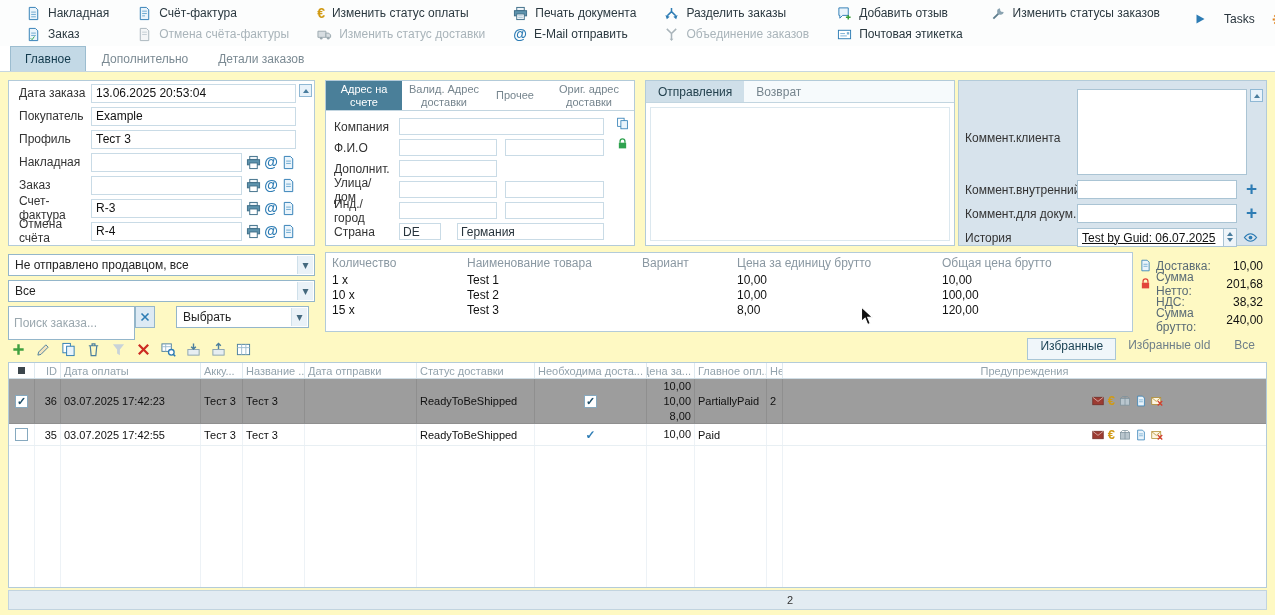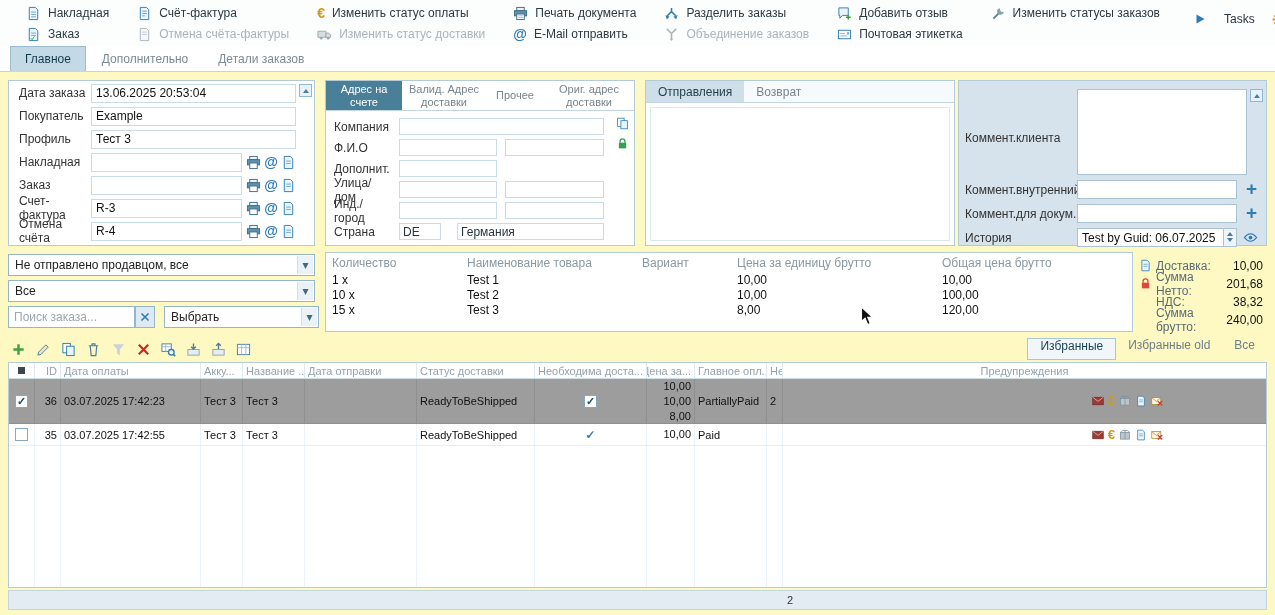--- a/index.html
+++ b/index.html
@@ -73,21 +73,21 @@
   .spin i{border:3px solid transparent}
   .spin .up{border-bottom:4px solid #4a7d9e;margin-top:-2px}
   .spin .dn{border-top:4px solid #4a7d9e}
 
   
   .dd{position:absolute;height:22px;background:#fff;border:1px solid #94b6ca;display:flex;
       align-items:center;padding:0 22px 0 6px;cursor:pointer;color:#222;white-space:nowrap;overflow:hidden}
   .dd .arr{position:absolute;right:1px;top:1px;bottom:1px;width:16px;display:flex;align-items:center;
            justify-content:center;color:#44697e;background:#eaf2f8;border-left:1px solid #cfe0ea}
   .dd .arr::after{content:"▾"}
-  .search-input{position:absolute;height:22px;background:#fff;border:1px solid #94b6ca;padding:0 5px;
+  .search-input{position:absolute;height:34px;background:#fff;border:1px solid #94b6ca;padding:0 5px;
                 font:inherit;color:#222}
   .search-input::placeholder{color:#9aa7ae}
   .xbtn{position:absolute;width:20px;height:22px;background:#ddeaf4;border:1px solid #94b6ca;
         display:flex;align-items:center;justify-content:center;cursor:pointer}
 
   
   .items-table{width:100%;border-collapse:collapse;table-layout:fixed}
   .items-table th{font-weight:normal;color:#8a98a2;text-align:left;padding:3px 6px 2px;white-space:nowrap}
   .items-table td{padding:0 6px;height:15px;color:#111;white-space:nowrap}
 
@@ -470,21 +470,21 @@
       <span class="cm-label" style="left:6px;top:50px">Коммент.клиента</span>
       <div class="cm-area" style="left:118px;top:8px;width:170px;height:86px"></div>
       <span class="mini-scroll" style="right:3px;top:8px"></span>
       <span class="cm-label" style="left:6px;top:102px">Коммент.внутренний</span>
       <input class="cm-input" style="left: 118px; top: 99px; width: 160px;">
       <span class="plus-btn" style="left:287px;top:100px">+</span>
       <span class="cm-label" style="left:6px;top:126px">Коммент.для докум.</span>
       <input class="cm-input" style="left: 118px; top: 123px; width: 160px;">
       <span class="plus-btn" style="left:287px;top:124px">+</span>
       <span class="cm-label" style="left:6px;top:150px">История</span>
-      <input class="cm-input" style="left: 118px; top: 147px; width: 147px;" value="Test by Guid: 06.07.2025">
+      <input class="cm-input" style="left: 118px; top: 147px; width: 147px; text-decoration: underline;" value="Test by Guid: 06.07.2025">
       <span class="spin" style="left:265px;top:147px">
           <i class="up"></i>
           <i class="dn"></i>
         </span>
       <span style="position:absolute;left:284px;top:149px;display:flex;cursor:pointer">
         <svg class="ic" viewBox="0 0 16 16">
             <path d="M1.5 8s3-4 6.5-4 6.5 4 6.5 4-3 4-6.5 4S1.5 8 1.5 8z" fill="none" stroke="#2d7cb4" stroke-width="1.3"></path>
             <circle cx="8" cy="8" r="2" fill="#2d7cb4"></circle>
           </svg>
       </span>
@@ -497,21 +497,21 @@
     <div class="dd" style="left:8px;top:208px;width:307px">
       <span>Все</span>
         <span class="arr"></span>
     </div>
     <input class="search-input" style="left: 8px; top: 234px; width: 127px;" placeholder="Поиск заказа...">
     <span class="xbtn" style="left:135px;top:234px">
       <svg class="ic12" viewBox="0 0 12 12">
           <path d="M2.5 2.5l7 7M9.5 2.5l-7 7" stroke="#2d7cb4" stroke-width="1.6"></path>
         </svg>
     </span>
-    <div class="dd" style="left:164px;top:234px;width:155px">
+    <div class="dd" style="left:176px;top:234px;width:133px">
       <span>Выбрать</span>
         <span class="arr"></span>
     </div>
 
     <div class="panel" style="left:325px;top:180px;width:808px;height:80px">
       <table class="items-table">
         <colgroup>
             <col style="width:135px">
             <col style="width:175px">
             <col style="width:95px">

